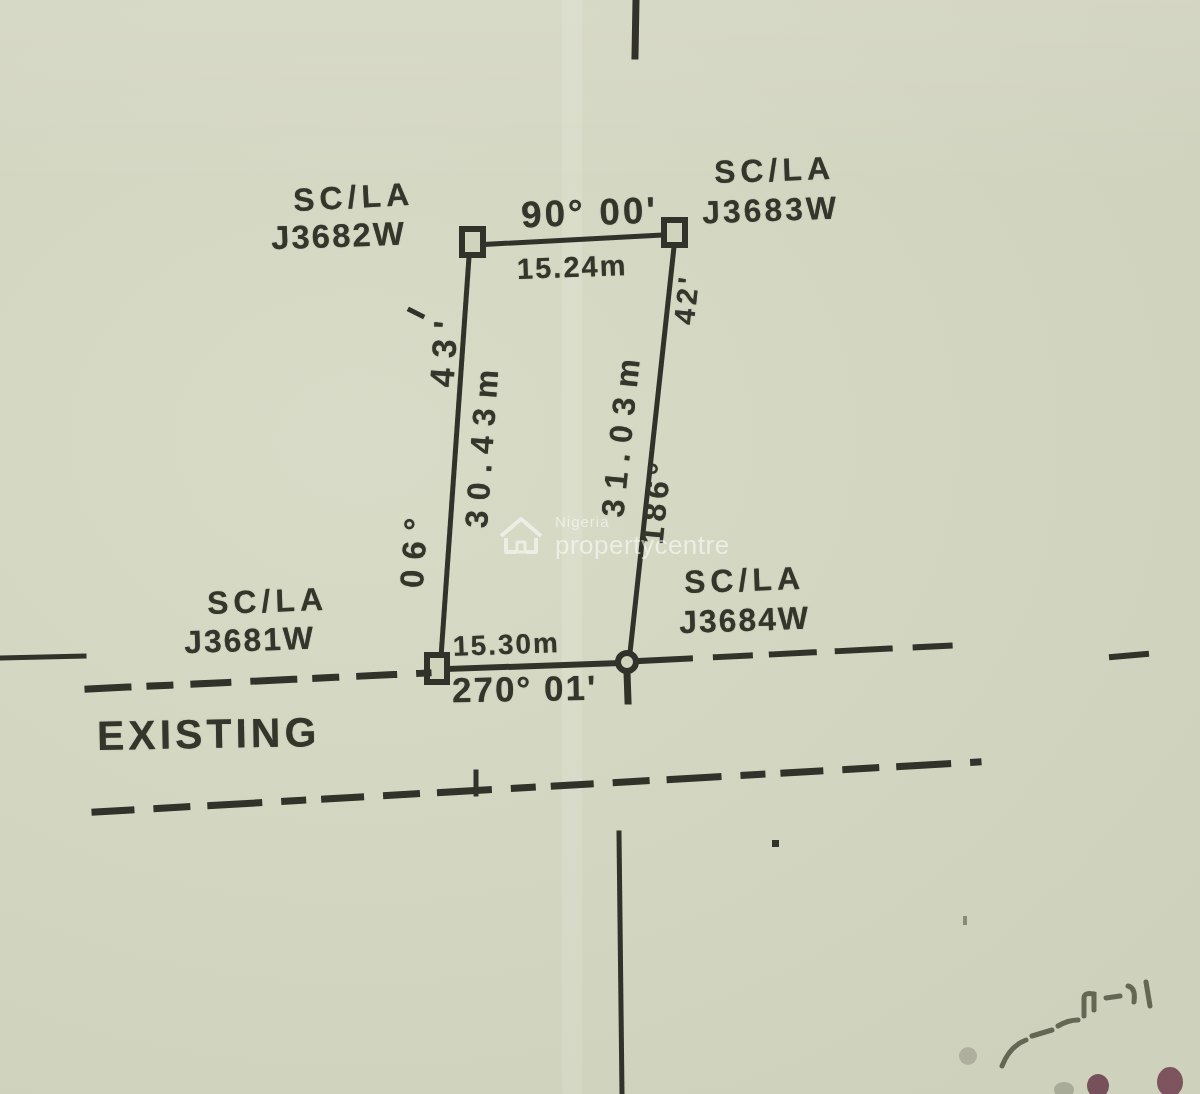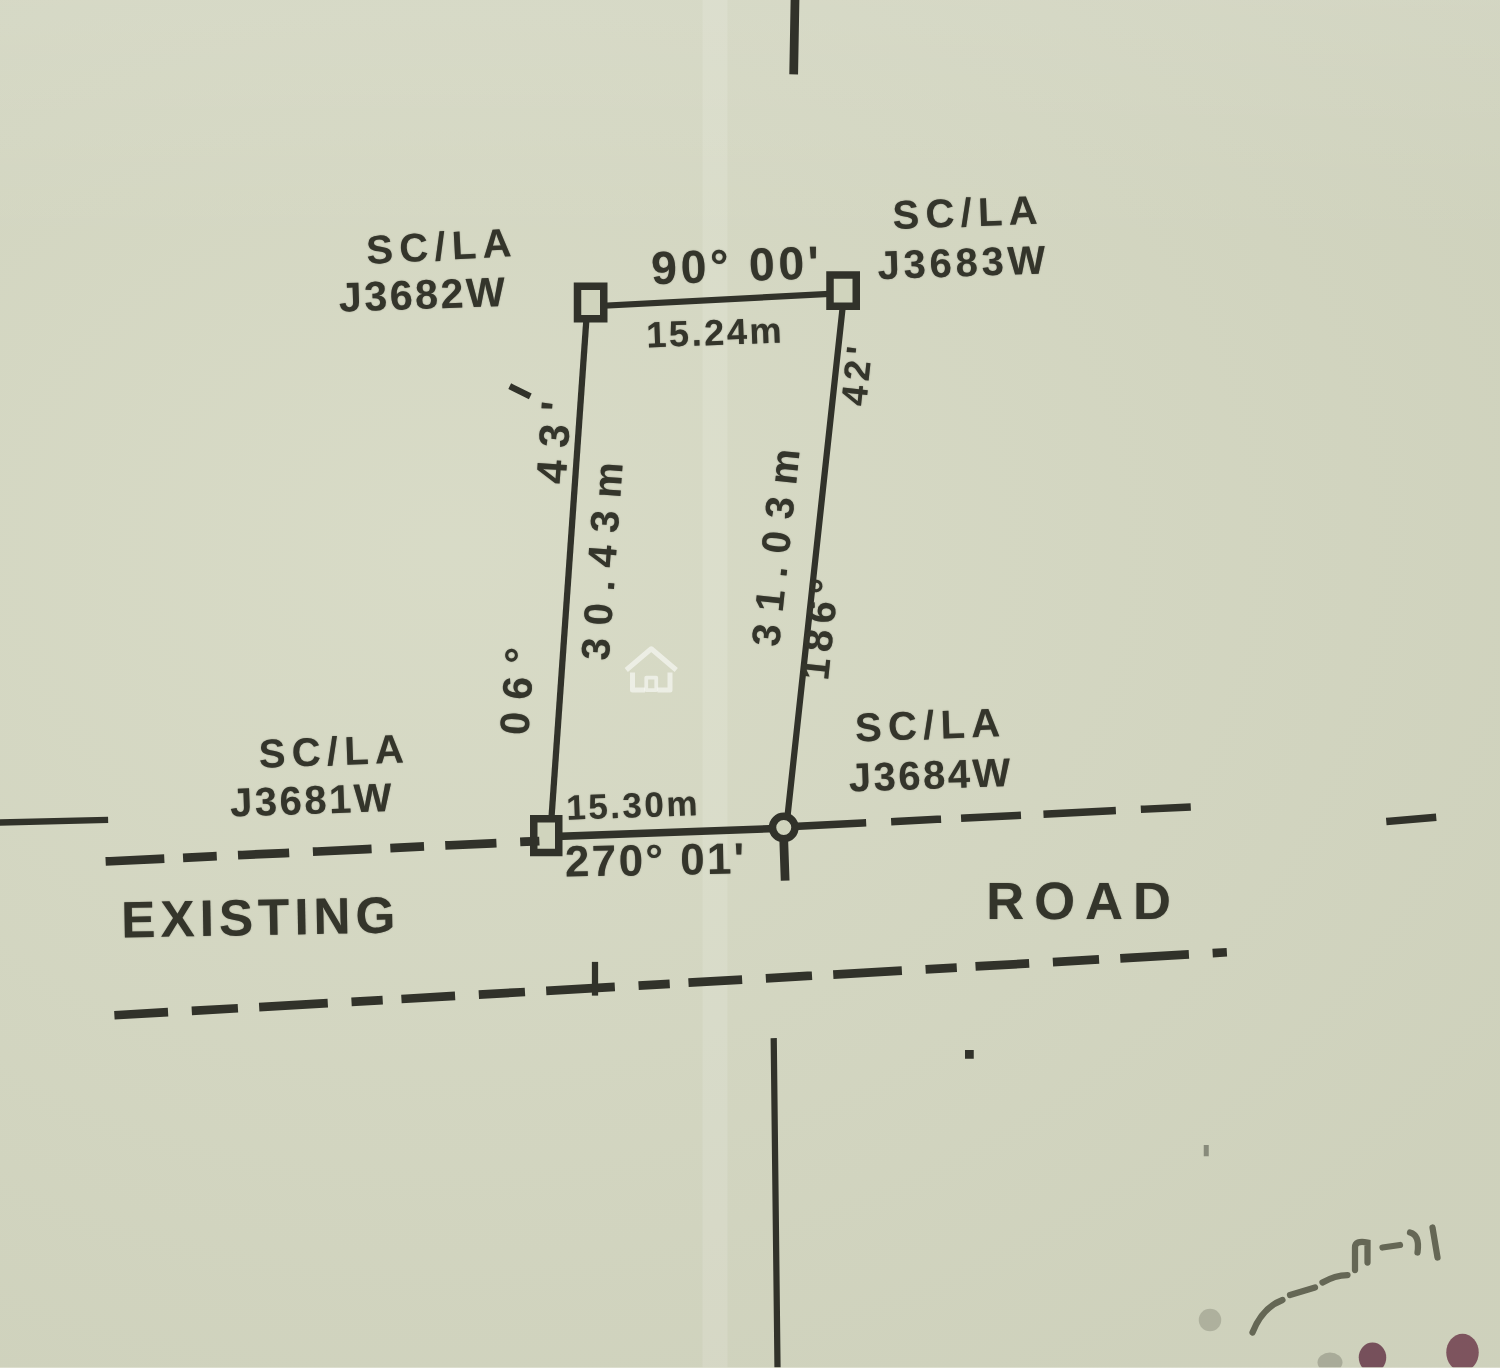--- a/index.html
+++ b/index.html
@@ -113,25 +113,28 @@
 
   <div class="lbl rot" style="left:444px;top:349px;font-size:34px;letter-spacing:10px;transform:translate(-50%,-50%) rotate(-86deg);">43'</div>
   <div class="lbl rot" style="left:482px;top:444px;font-size:32px;letter-spacing:10px;transform:translate(-50%,-50%) rotate(-86deg);">30.43m</div>
   <div class="lbl rot" style="left:414px;top:548px;font-size:33px;letter-spacing:10px;transform:translate(-50%,-50%) rotate(-86deg);">06°</div>
 
   <div class="lbl rot" style="left:687px;top:299px;font-size:29px;letter-spacing:4px;transform:translate(-50%,-50%) rotate(-84deg);">42'</div>
   <div class="lbl rot" style="left:621px;top:433px;font-size:32px;letter-spacing:10px;transform:translate(-50%,-50%) rotate(-84deg);">31.03m</div>
   <div class="lbl rot" style="left:656px;top:501px;font-size:32px;letter-spacing:5px;transform:translate(-50%,-50%) rotate(-84deg);">186°</div>
 
   <div class="lbl" style="left:97px;top:714px;font-size:41px;letter-spacing:4px;transform:rotate(-1deg);">EXISTING</div>
-  <div class="lbl" style="left:789px;top:700px;font-size:42px;letter-spacing:8px;">ROAD</div>
 
   <div id="watermark">
     <svg width="48" height="42" viewBox="0 0 48 42">
       <g fill="none" stroke="rgba(255,255,255,.55)" stroke-width="4" stroke-linejoin="round">
         <path d="M4,22 L24,5 L44,22"></path>
         <path d="M9,24 L9,38 L19,38 M29,38 L39,38 L39,24"></path>
         <rect x="20" y="28" width="8" height="10" stroke-width="3"></rect>
       </g>
     </svg>
+    <div class="wm-text">
+      <span class="wm-top">Nigeria</span>
+      <span class="wm-bottom">propertycentre</span>
+    </div>
   </div>
 
 </div>
 
 </body></html>

